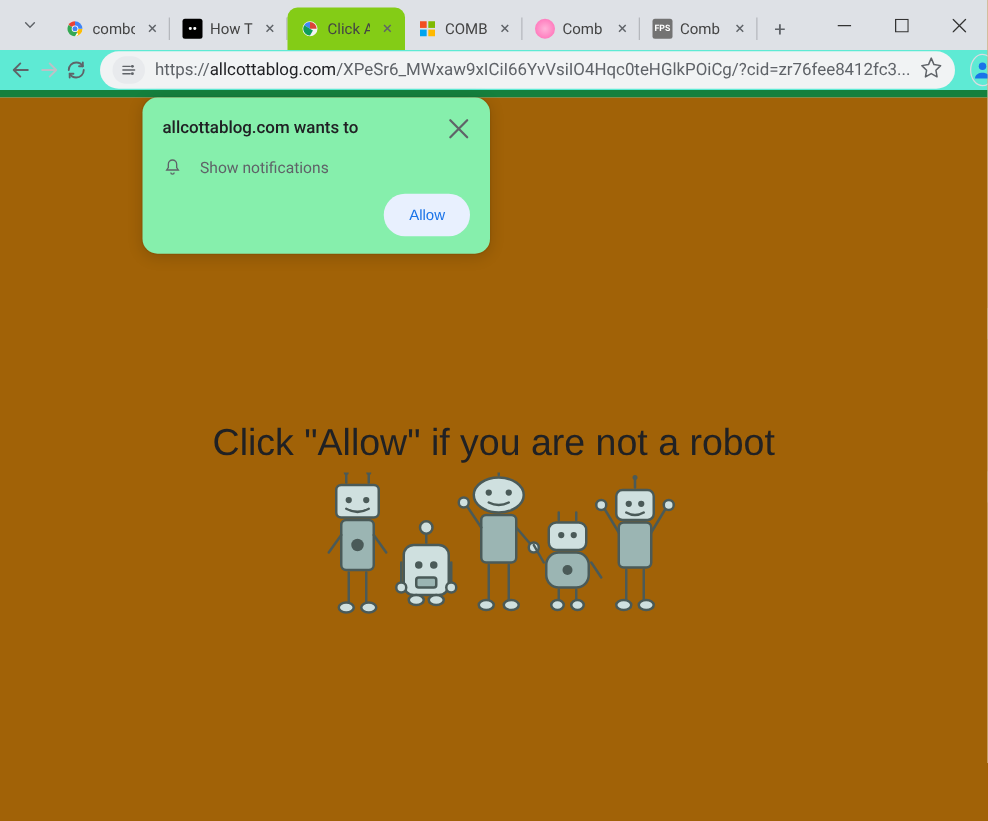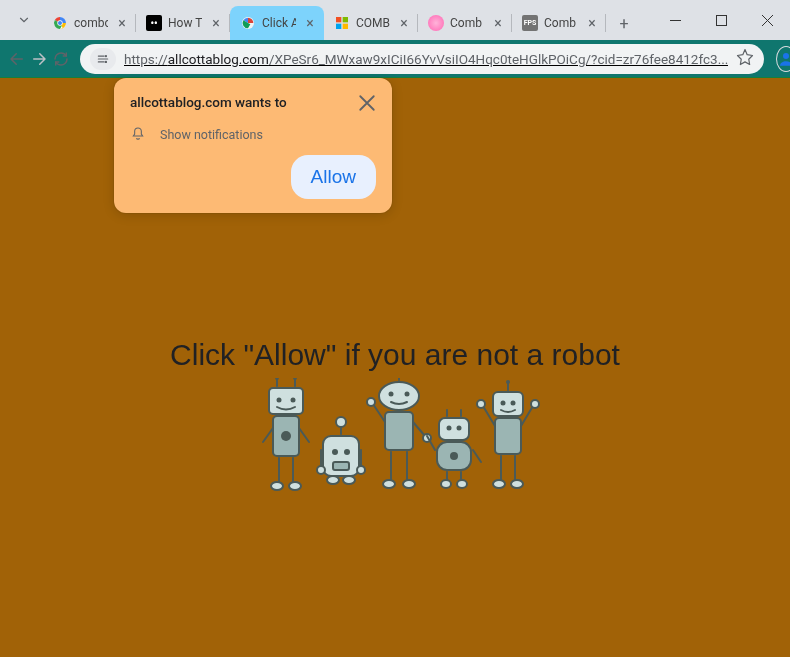--- a/index.html
+++ b/index.html
@@ -45,21 +45,21 @@
       min-width: 0;
       max-width: 94px;
       flex: 1;
       position: relative;
       border-radius: 8px 8px 0 0;
       font-size: 12px;
       color: #444;
       gap: 6px;
     }
     .tab.active {
-      background: #7dd3fc;
+      background: #84cc16;
     }
     .tab:not(.active)::after {
       content: '';
       position: absolute;
       right: 0;
       top: 8px;
       bottom: 8px;
       width: 1px;
       background: #b5b8bd;
     }
@@ -109,27 +109,26 @@
       display: flex;
       align-items: center;
       justify-content: center;
       color: #333;
     }
     .win-btn svg { width: 11px; height: 11px; }
     
     
     .toolbar {
       height: 38px;
-      background: #0f766e;
+      background: #5eead4;
       display: flex;
       align-items: center;
       padding: 0 8px;
       gap: 4px;
-      border-bottom: 1px solid #15803d;
-      text-decoration: underline;
+      border-bottom: 6px solid #15803d;
     }
     .nav-btn {
       width: 28px;
       height: 28px;
       display: flex;
       align-items: center;
       justify-content: center;
       color: #5f6368;
       border-radius: 50%;
     }
@@ -197,21 +196,21 @@
       width: 300px;
       text-align: center;
     }
     
     
     .perm {
       position: absolute;
       top: 78px;
       left: 114px;
       width: 278px;
-      background: #fdba74;
+      background: #86efac;
       border-radius: 12px;
       box-shadow: 0 2px 12px rgba(0,0,0,0.16), 0 0 0 1px rgba(0,0,0,0.05);
       padding: 16px 16px 14px 16px;
     }
     .perm-head {
       display: flex;
       justify-content: space-between;
       align-items: flex-start;
       margin-bottom: 14px;
     }
@@ -233,26 +232,26 @@
       color: #5f6368;
       font-size: 12.5px;
     }
     .perm-row svg { width: 16px; height: 16px; stroke: #5f6368; fill: none; }
     .perm-actions {
       display: flex;
       justify-content: flex-end;
       gap: 10px;
     }
     .perm-btn {
-      height: 44px;
+      height: 34px;
       padding: 0 20px;
       border-radius: 17px;
       background: #e8f0fe;
       color: #1a73e8;
-      font-size: 19px;
+      font-size: 12px;
       font-weight: 500;
       display: flex;
       align-items: center;
       border: none;
     }
     
     
     .wm {
       position: absolute;
       top: 120px;

